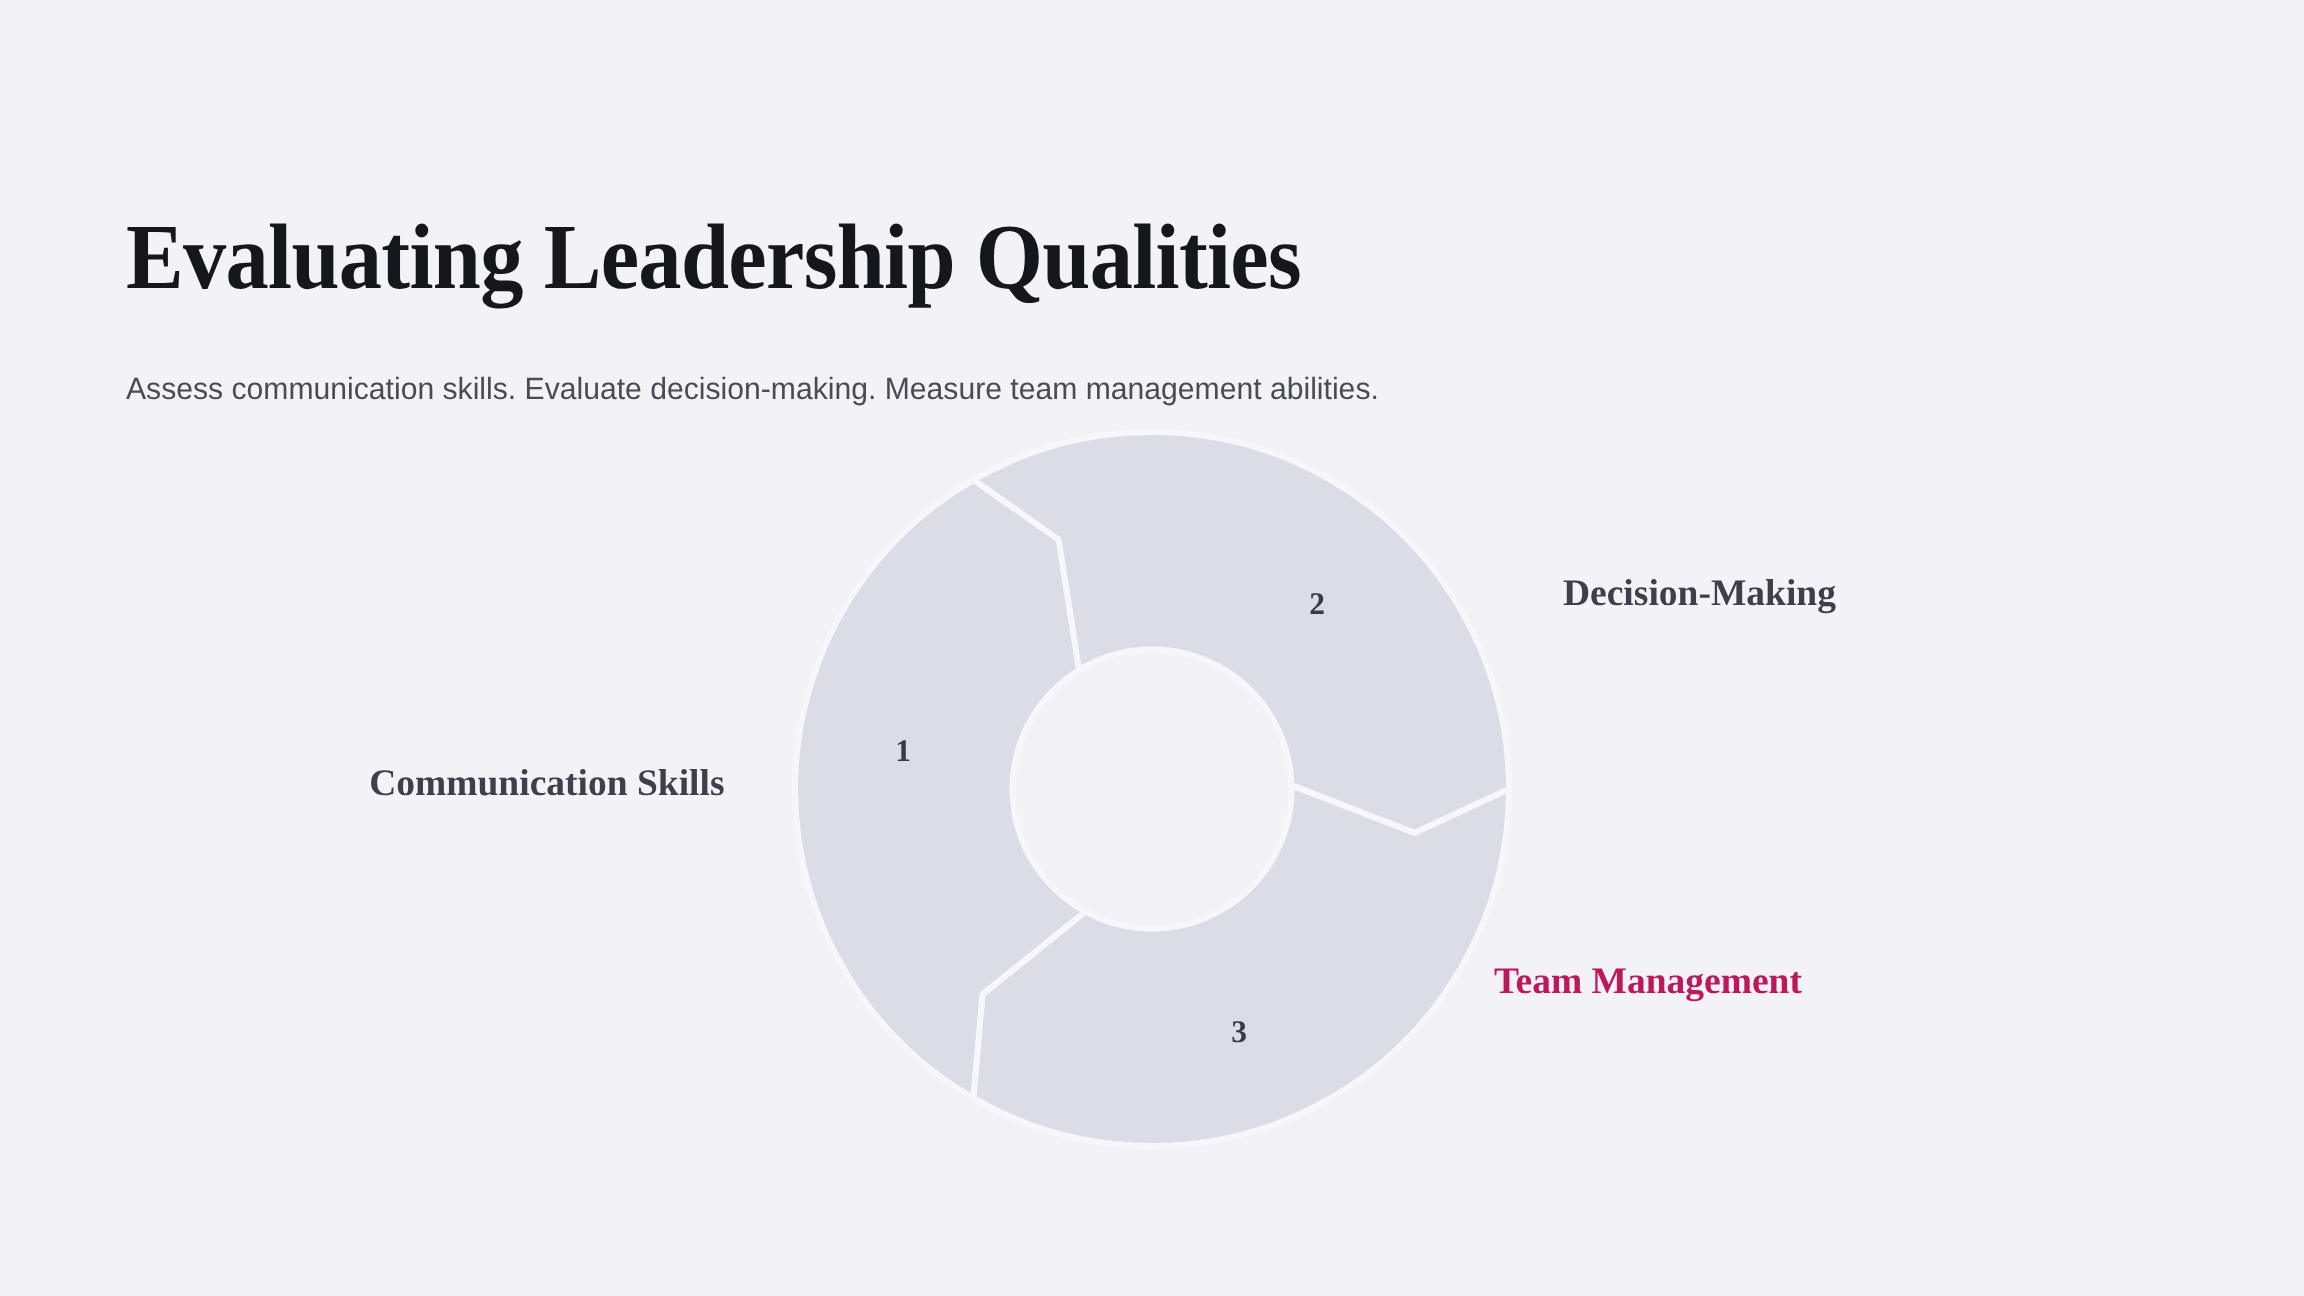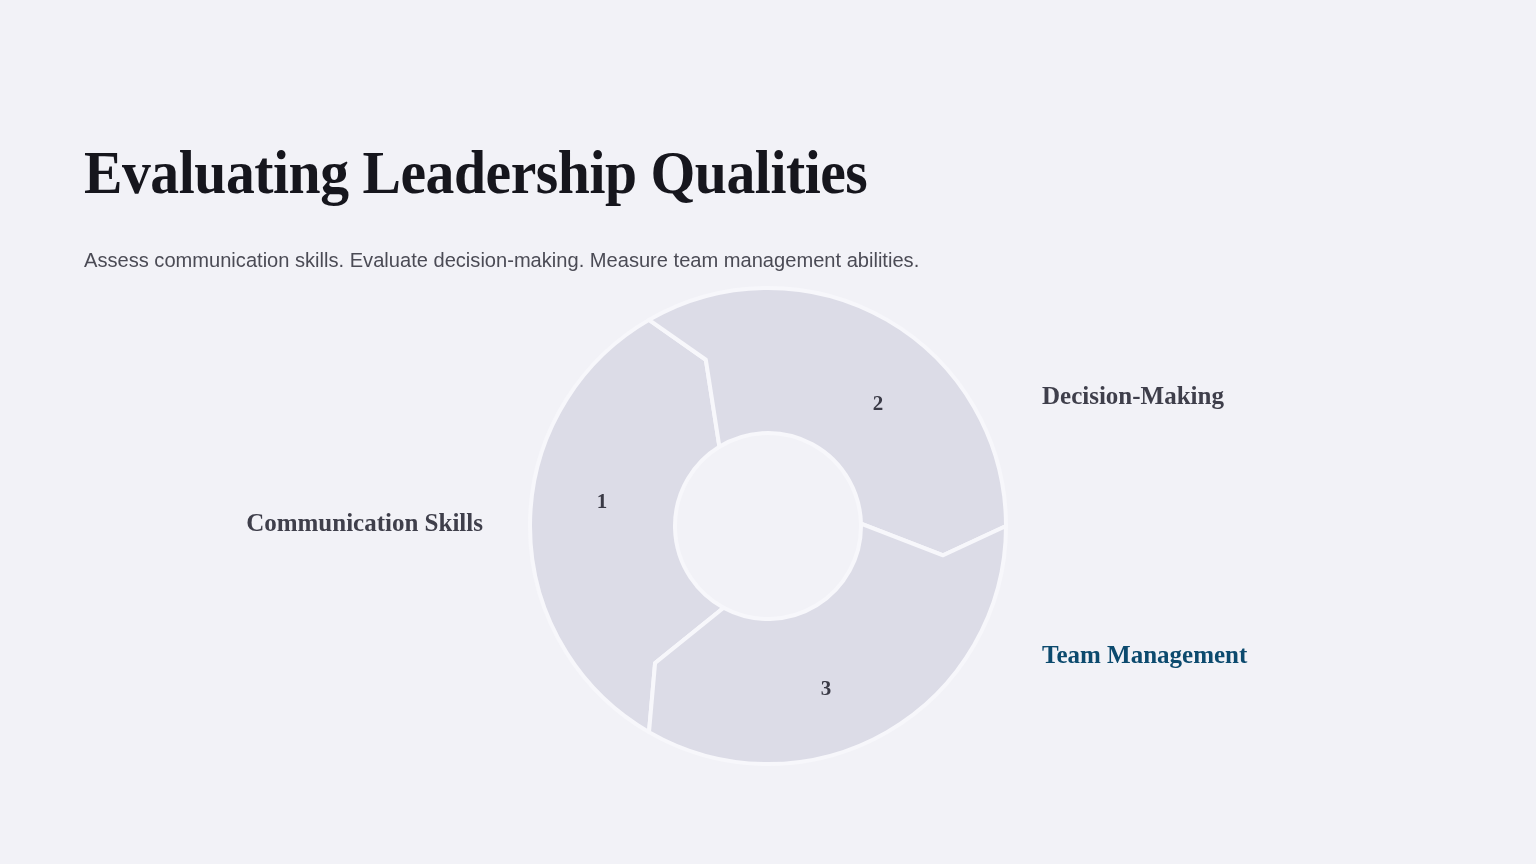--- a/index.html
+++ b/index.html
@@ -124,17 +124,17 @@
     </svg>
 
     <div id="number-layer">
         <div class="segment-number" style="left: 602px; top: 501px; color: rgb(58, 58, 70);">1</div>
         <div class="segment-number" style="left: 878px; top: 403px; color: rgb(58, 58, 70);">2</div>
         <div class="segment-number" style="left: 826px; top: 688px; color: rgb(58, 58, 70);">3</div>
       </div>
     <div id="label-layer">
         <div class="category-label label-left" style="left: 483px; top: 523px; color: rgb(63, 63, 75); font-family: Liberation Serif, serif;">Communication Skills</div>
         <div class="category-label label-right" style="left: 1042px; top: 396px; color: rgb(63, 63, 75);">Decision-Making</div>
-        <div class="category-label label-right" style="left: 1042px; top: 655px; color: #0c4a6e;">Team Management</div>
+        <div class="category-label label-right" style="left: 996px; top: 655px; color: #be185d;">Team Management</div>
       </div>
   </div>
 
 </div>
 
 </body></html>

